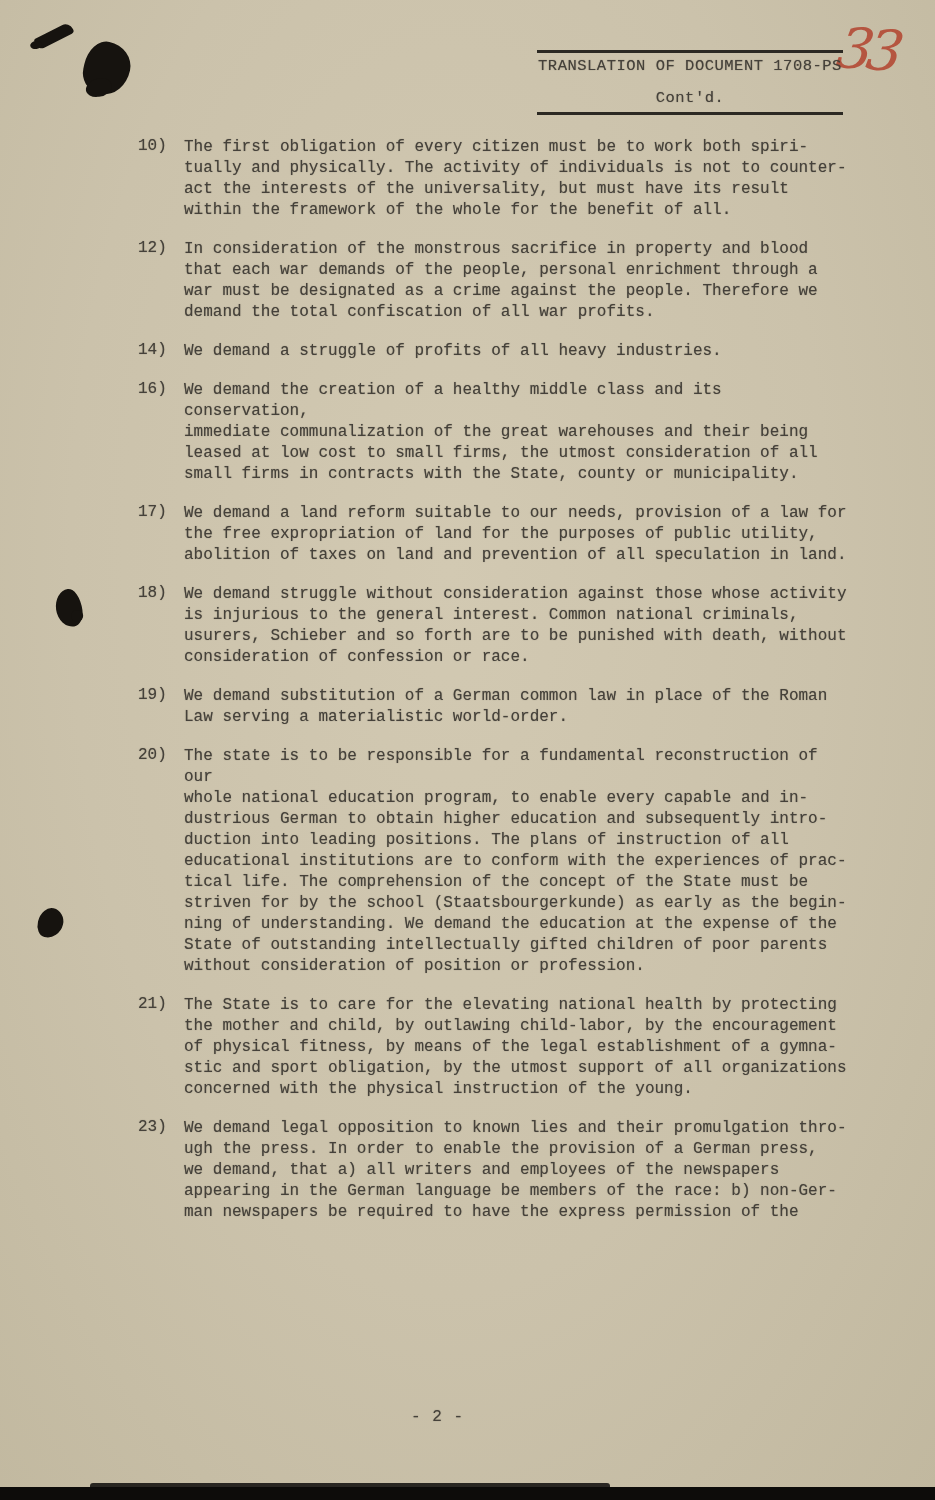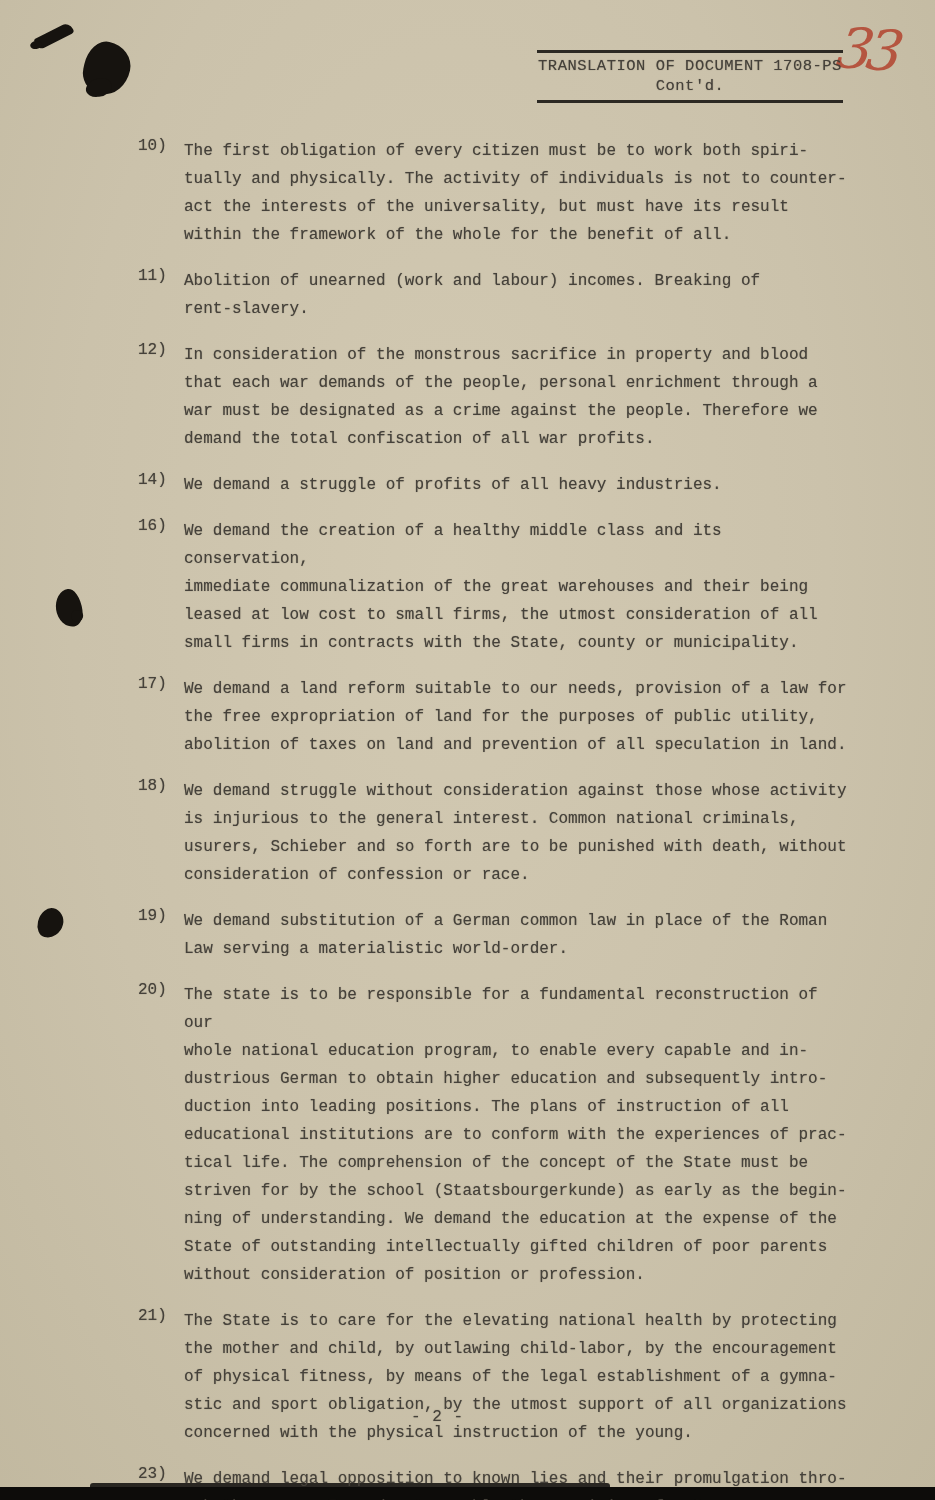--- a/index.html
+++ b/index.html
@@ -19,21 +19,21 @@
     border-top:3px solid #2c2923;
     border-bottom:3px solid #2c2923;
     padding:4px 0 5px 0;
     text-align:center;
   }
   .header .line1 {
     font-size:15.5px; letter-spacing:0.5px; white-space:nowrap;
     text-shadow:0 0 1px rgba(60,55,45,0.55);
   }
   .header .line2 {
-    font-size:15.5px; letter-spacing:0.5px; margin-top:2px;
+    font-size:15.5px; letter-spacing:0.5px; margin-top:14px;
     text-shadow:0 0 1px rgba(60,55,45,0.55);
   }
   
   .page-mark {
     position:absolute; right:38px; top:22px;
     font-family:"DejaVu Serif",serif; font-style:italic;
     font-size:56px; line-height:1;
     color:#b44a35; opacity:0.9;
     transform:rotate(4deg) skewX(-6deg);
     letter-spacing:-6px;
@@ -43,21 +43,21 @@
     position:absolute; left:138px; top:137px; right:82px;
   }
   .item { display:flex; margin-bottom:18px; }
   .item .num {
     flex:0 0 46px; width:46px;
     font-size:16px; line-height:19.5px;
     text-shadow:0 0 1px rgba(60,55,45,0.5);
   }
   .item .txt {
     flex:1;
-    font-size:16px; line-height:28px;
+    font-size:16px; line-height:21px;
     white-space:pre-line;
     text-shadow:0 0 1px rgba(60,55,45,0.5);
   }
   .footer {
     position:absolute; left:0; right:60px; bottom:74px;
     text-align:center; font-size:16px; letter-spacing:1px;
     text-shadow:0 0 1px rgba(60,55,45,0.5);
   }
   
   .blob { position:absolute; background:#16130f; }
@@ -127,25 +127,20 @@
   <div class="content" id="items">
   <div class="item">
     <span class="num">10)</span>
     <span class="txt">The first obligation of every citizen must be to work both spiri-
 tually and physically.  The activity of individuals is not to counter-
 act the interests of the universality, but must have its result
 within the framework of the whole for the benefit of all.</span>
   </div>
 
 
-  <div class="item">
-    <span class="num">11)</span>
-    <span class="txt">Abolition of unearned (work and labour) incomes.  Breaking of
-rent-slavery.</span>
-  </div>
 
   <div class="item">
     <span class="num">12)</span>
     <span class="txt">In consideration of the monstrous sacrifice in property and blood
 that each war demands of the people, personal enrichment through a
 war must be designated as a crime against the people.  Therefore we
 demand the total confiscation of all war profits.</span>
   </div>
 
 

